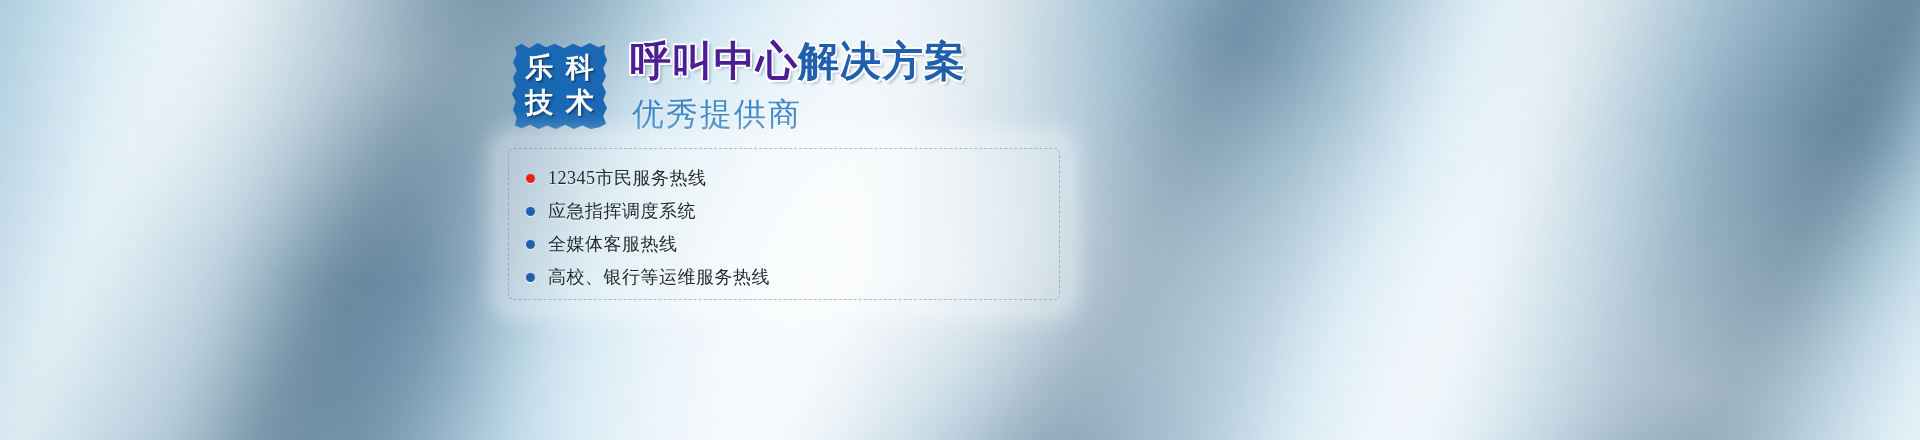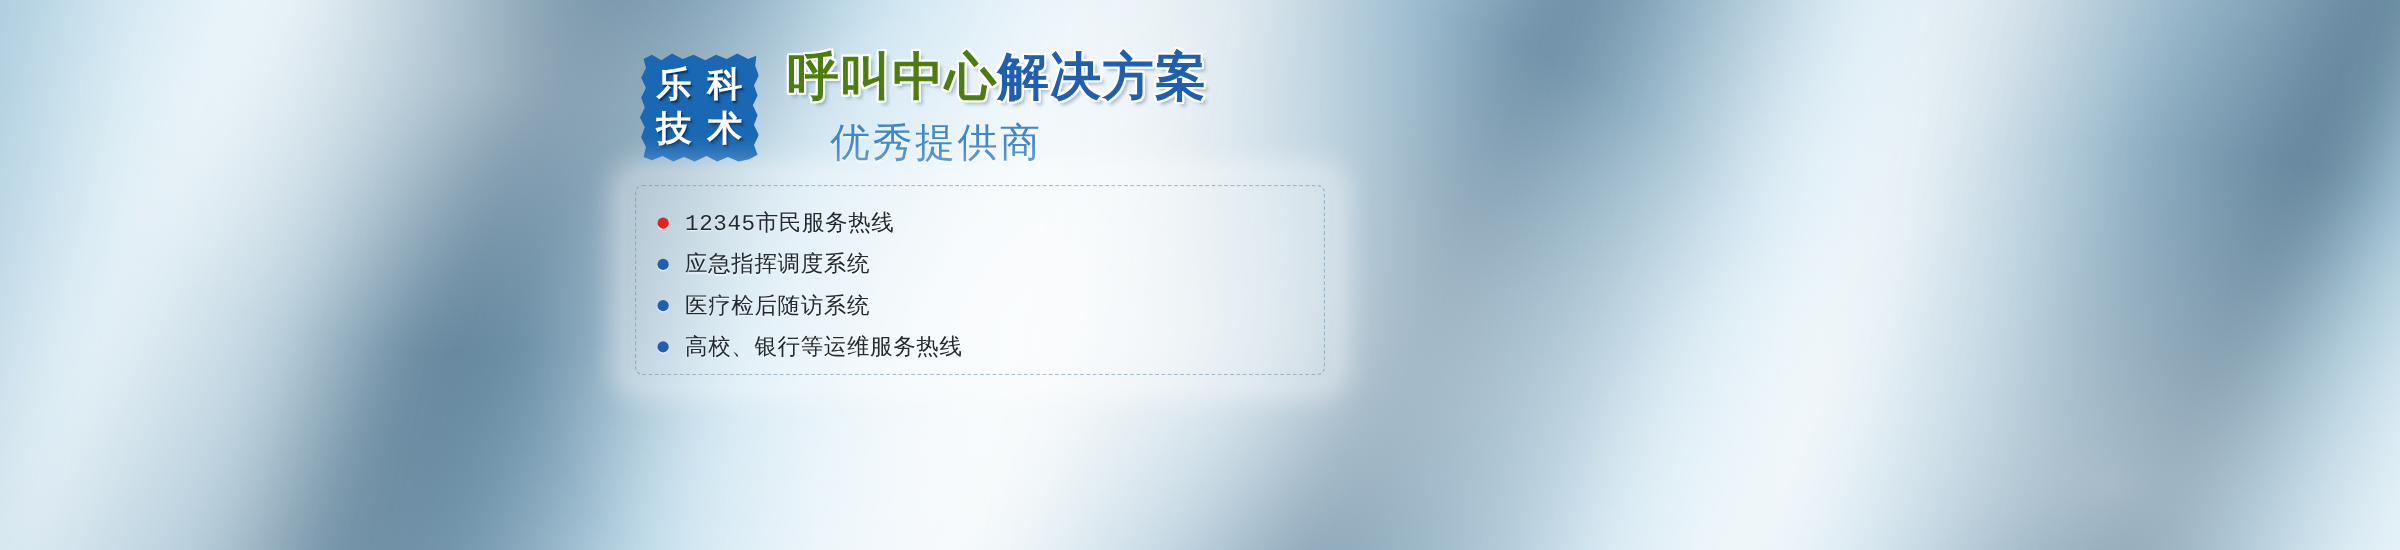--- a/index.html
+++ b/index.html
@@ -193,21 +193,21 @@
   .bullet {
     width:9px; height:9px;
     border-radius:50%;
     flex:0 0 auto;
     margin-right:13px;
     background:#1f5fae;
     box-shadow:0 1px 1px rgba(255,255,255,0.8);
   }
   .bullet.red { background:#e8201c; }
   .item-label {
-    font-family:Liberation Mono, monospace;
+    font-family:Liberation Serif, serif;
     font-size:18px;
     color:#222b33;
     white-space:nowrap;
     letter-spacing:0.5px;
     text-shadow:0 1px 1px rgba(255,255,255,0.75);
   }
 </style>
 </head>
 <body>
 
@@ -222,40 +222,40 @@
     <div class="logo-badge">
       <div class="logo-ink" style="background: rgb(26, 104, 179);"></div>
       <div class="logo-chars">
         <span>乐</span>
         <span>科</span>
         <span>技</span>
         <span>术</span>
       </div>
     </div>
 
-    <div class="headline"><span class="hl-red" style="color: #4d7c0f;">呼叫中心</span><span class="hl-blue" style="color: rgb(31, 95, 174);">解决方案</span></div>
-
-    <div class="subtitle" style="color: rgb(63, 135, 200); margin-left: 32px;">优秀提供商</div>
+    <div class="headline"><span class="hl-red" style="color: #4c1d95;">呼叫中心</span><span class="hl-blue" style="color: rgb(31, 95, 174);">解决方案</span></div>
+
+    <div class="subtitle" style="color: rgb(63, 135, 200);">优秀提供商</div>
 
     <div class="panel">
       <div class="panel-inner"></div>
       <div class="panel-cols">
 
         <div class="panel-col left">
           <div class="list-item">
             <span class="bullet red" style="background: rgb(232, 32, 28);"></span>
             <span class="item-label">12345市民服务热线</span>
           </div>
           <div class="list-item">
             <span class="bullet" style="background: rgb(31, 95, 174);"></span>
             <span class="item-label">应急指挥调度系统</span>
           </div>
           <div class="list-item">
             <span class="bullet" style="background: rgb(31, 95, 174);"></span>
-            <span class="item-label">医疗检后随访系统</span>
+            <span class="item-label">全媒体客服热线</span>
           </div>
           <div class="list-item">
             <span class="bullet" style="background: rgb(31, 95, 174);"></span>
             <span class="item-label">高校、银行等运维服务热线</span>
           </div>
         </div>
 
 
       </div>
     </div>

